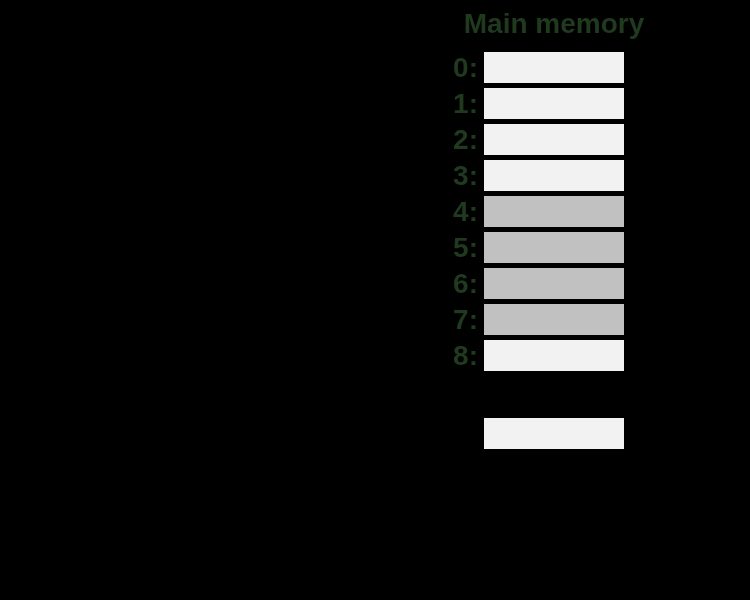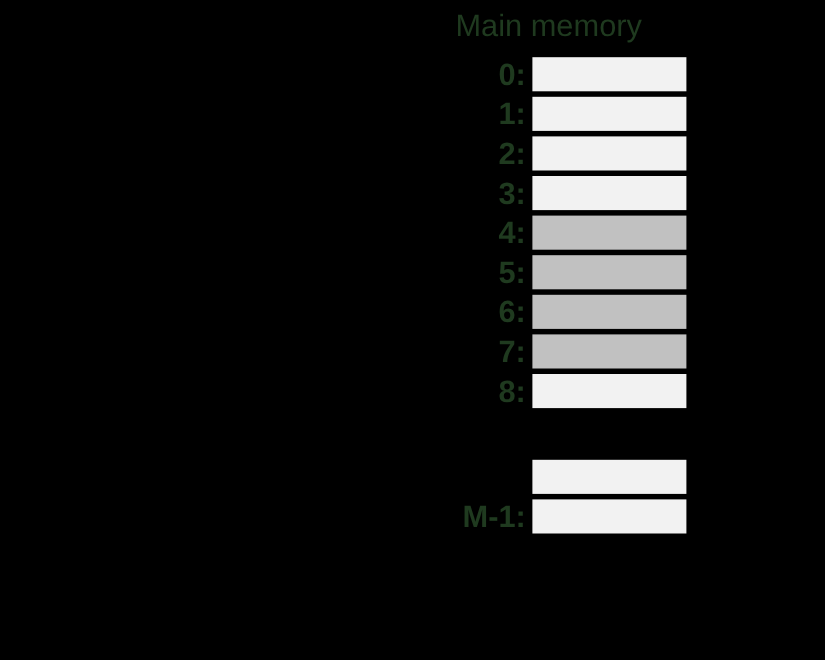--- a/index.html
+++ b/index.html
@@ -9,23 +9,23 @@
     height: 600px;
     background: var(--bg, #000);
     overflow: hidden;
     font-family: "Liberation Sans", sans-serif;
   }
   .mem-title {
     position: absolute;
     left: 414px;
     top: 8px;
     width: 280px;
-    text-align: left;
+    text-align: center;
     font-size: 28px;
-    font-weight: normal;
+    font-weight: bold;
     color: var(--green, #1f3a1f);
     letter-spacing: 0px;
     white-space: nowrap;
   }
   .mem-rows {
     position: absolute;
     left: 400px;
     top: 52px;
   }
   .mem-rows.tail { top: 418px; }
@@ -112,20 +112,16 @@
         <span class="mem-label">8:</span>
         <span class="mem-cell light"></span>
       </div>
     </div>
 
   <div class="mem-rows tail" id="mem-rows-tail">
       <div class="mem-row">
         <span class="mem-label"></span>
         <span class="mem-cell light"></span>
       </div>
-      <div class="mem-row">
-        <span class="mem-label">M-1:</span>
-        <span class="mem-cell light"></span>
-      </div>
     </div>
 
 
 </div>
 
 </body></html>

